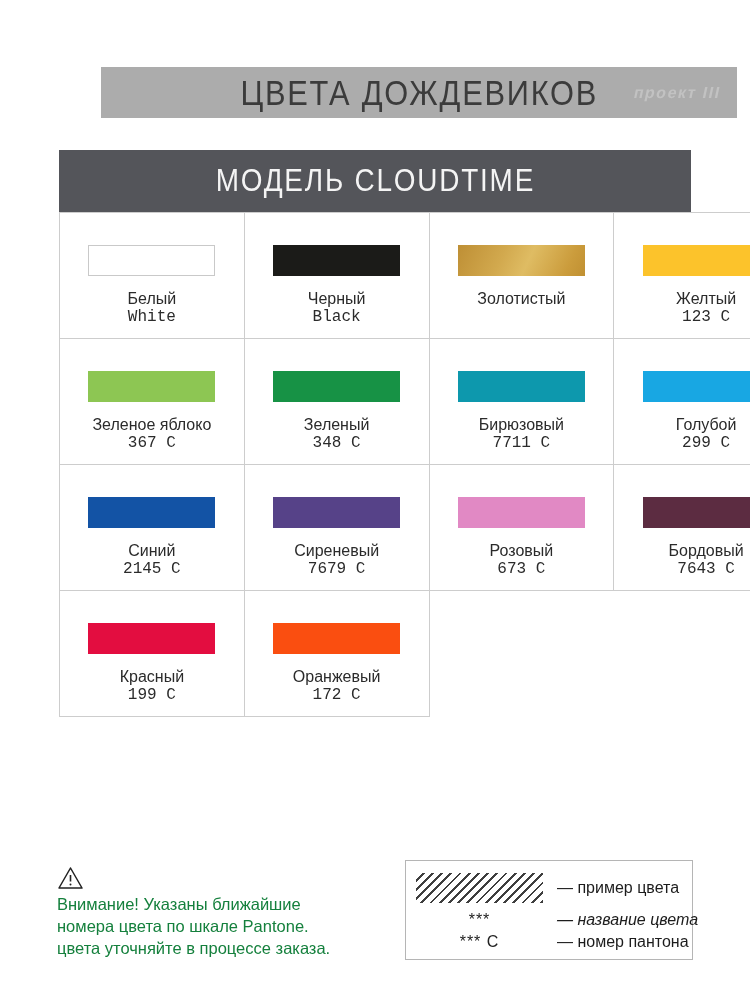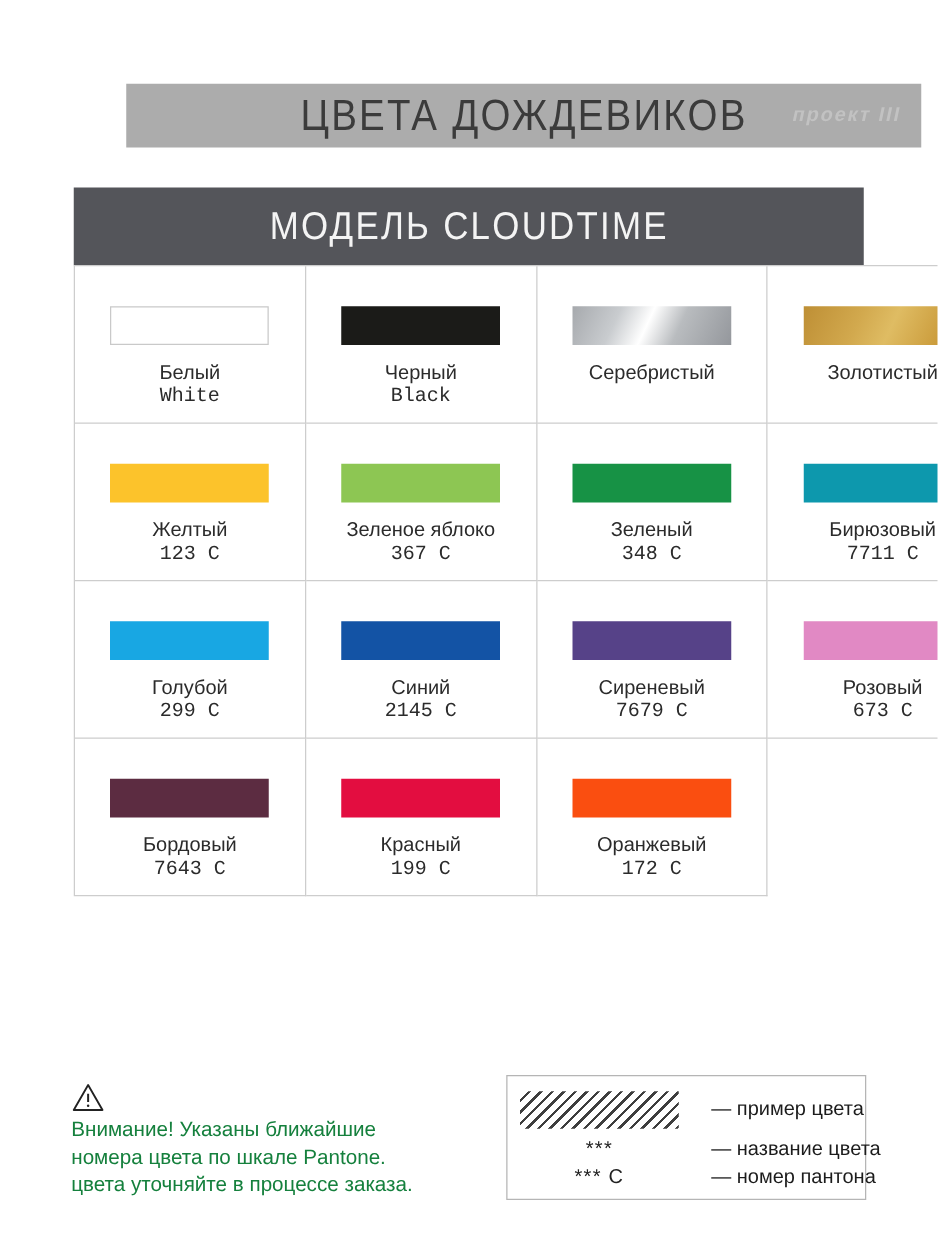--- a/index.html
+++ b/index.html
@@ -66,23 +66,23 @@
     left:405px; top:860px; width:288px; height:100px;
     border:1px solid #B5B5B5; box-sizing:border-box;
   }
   .hatch {
     position:absolute; left:10px; top:12px; width:127px; height:30px;
     background:repeating-linear-gradient(135deg,#FFFFFF 0 4.5px,#3E3E3E 4.5px 6.5px);
   }
   .stars { position:absolute; left:0; width:147px; text-align:center; font-size:16px; color:#222222; letter-spacing:1px; }
   .stars.row1 { top:50px; }
   .stars.row2 { top:72px; }
-  .leg-label { position:absolute; left:163px; font-size:16px; color:#1C1C1C; white-space:nowrap; }
+  .leg-label { position:absolute; left:151px; font-size:16px; color:#1C1C1C; white-space:nowrap; }
   .leg-label.l1 { top:18px; }
-  .leg-label.l2 { top:50px; }
+  .leg-label.l2 { top:50px;font-style:italic; }
   .leg-label.l3 { top:72px; }
 </style>
 </head>
 <body>
 
 <div class="abs titlebar">
   <span class="title">ЦВЕТА ДОЖДЕВИКОВ</span>
   <span class="logo">проект III</span>
 </div>
 
@@ -93,24 +93,20 @@
 <div class="abs grid">
     <div class="cell">
       <div class="swatch bordered" style="background: rgb(255, 255, 255);"></div>
       <div class="cname">Белый</div>
       <div class="ccode">White</div>
     </div>
     <div class="cell">
       <div class="swatch" style="background: rgb(27, 27, 24);"></div>
       <div class="cname">Черный</div>
       <div class="ccode">Black</div>
-    </div>
-    <div class="cell">
-      <div class="swatch silver"></div>
-      <div class="cname">Серебристый</div>
     </div>
     <div class="cell">
       <div class="swatch gold"></div>
       <div class="cname">Золотистый</div>
     </div>
     <div class="cell">
       <div class="swatch" style="background: rgb(252, 195, 43);"></div>
       <div class="cname">Желтый</div>
       <div class="ccode">123 C</div>
     </div>

